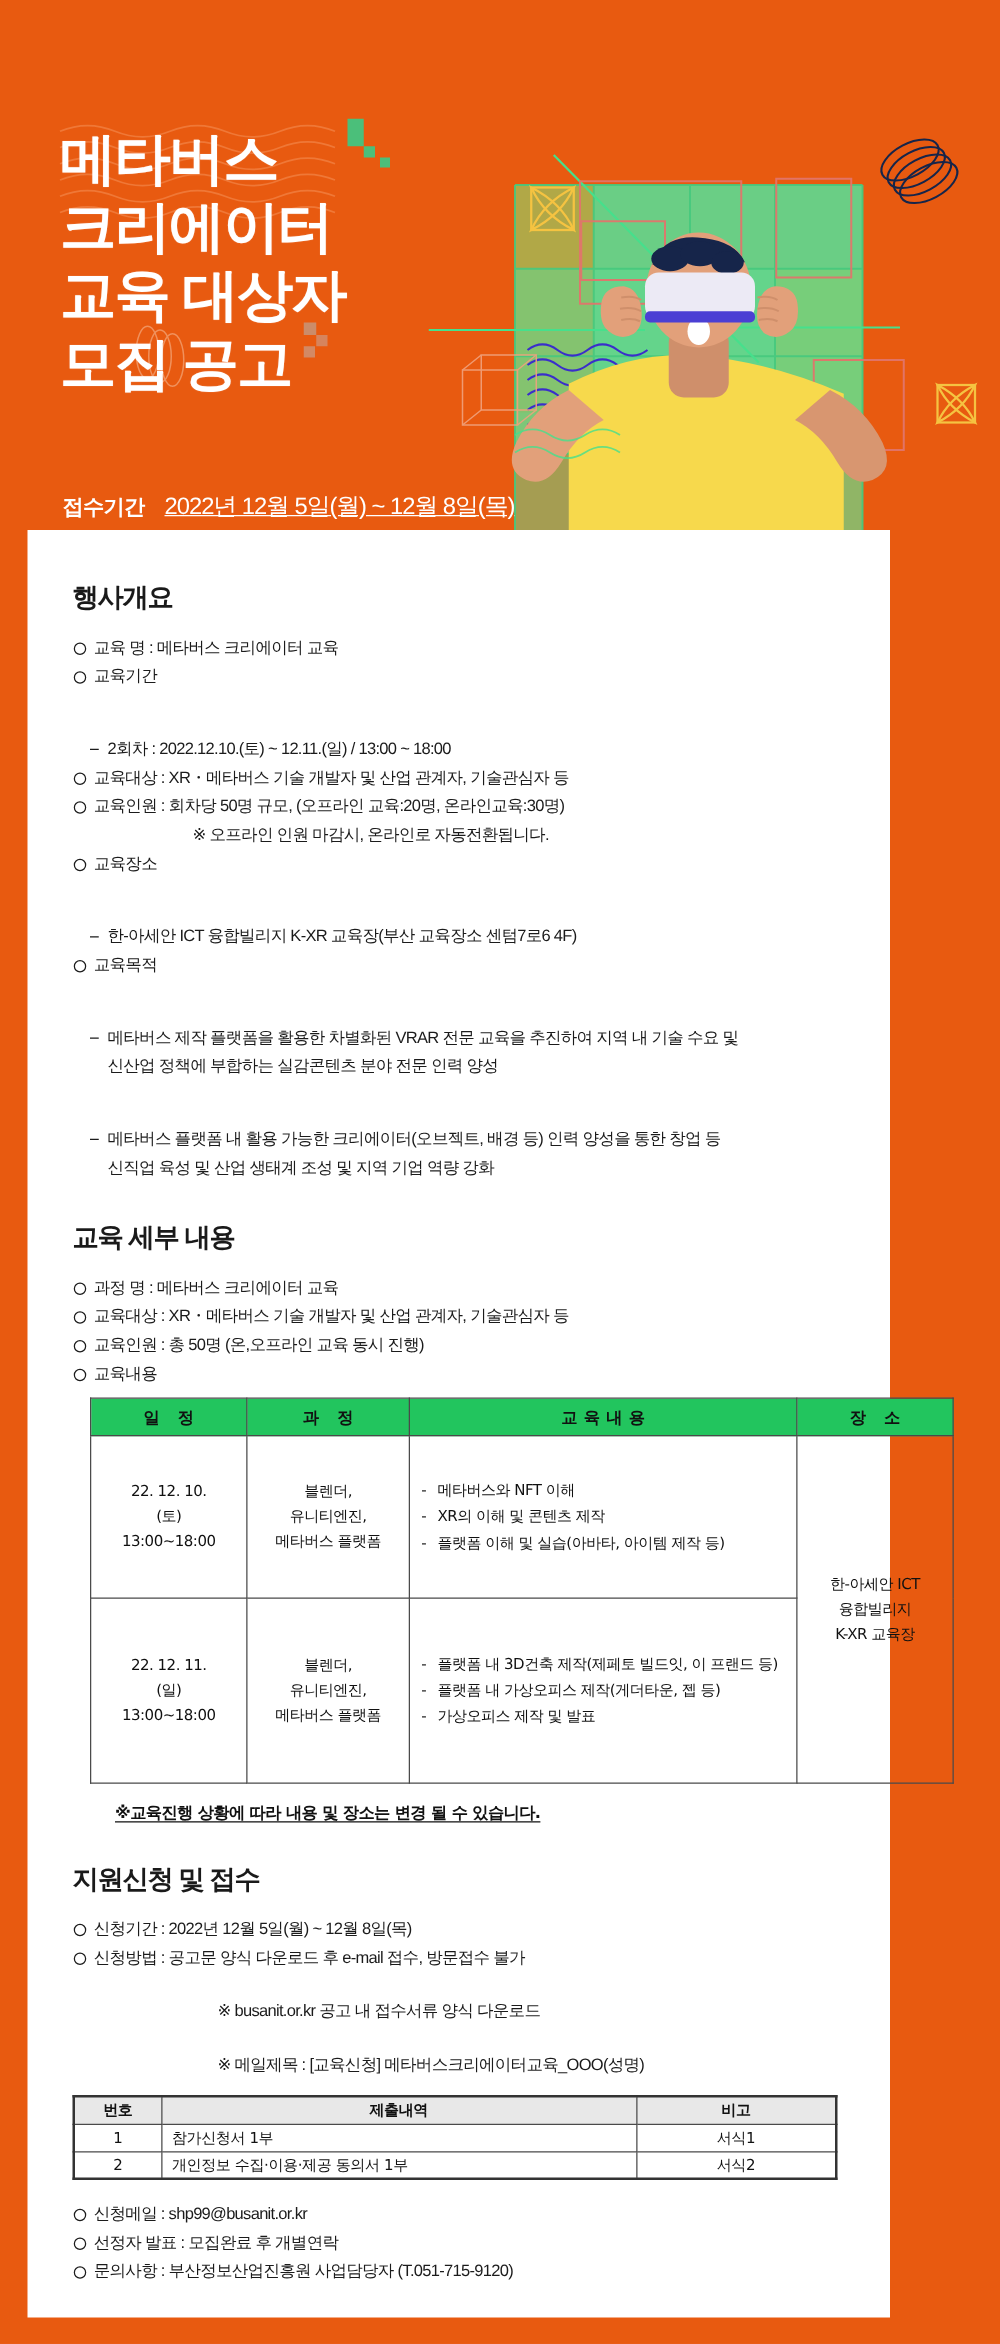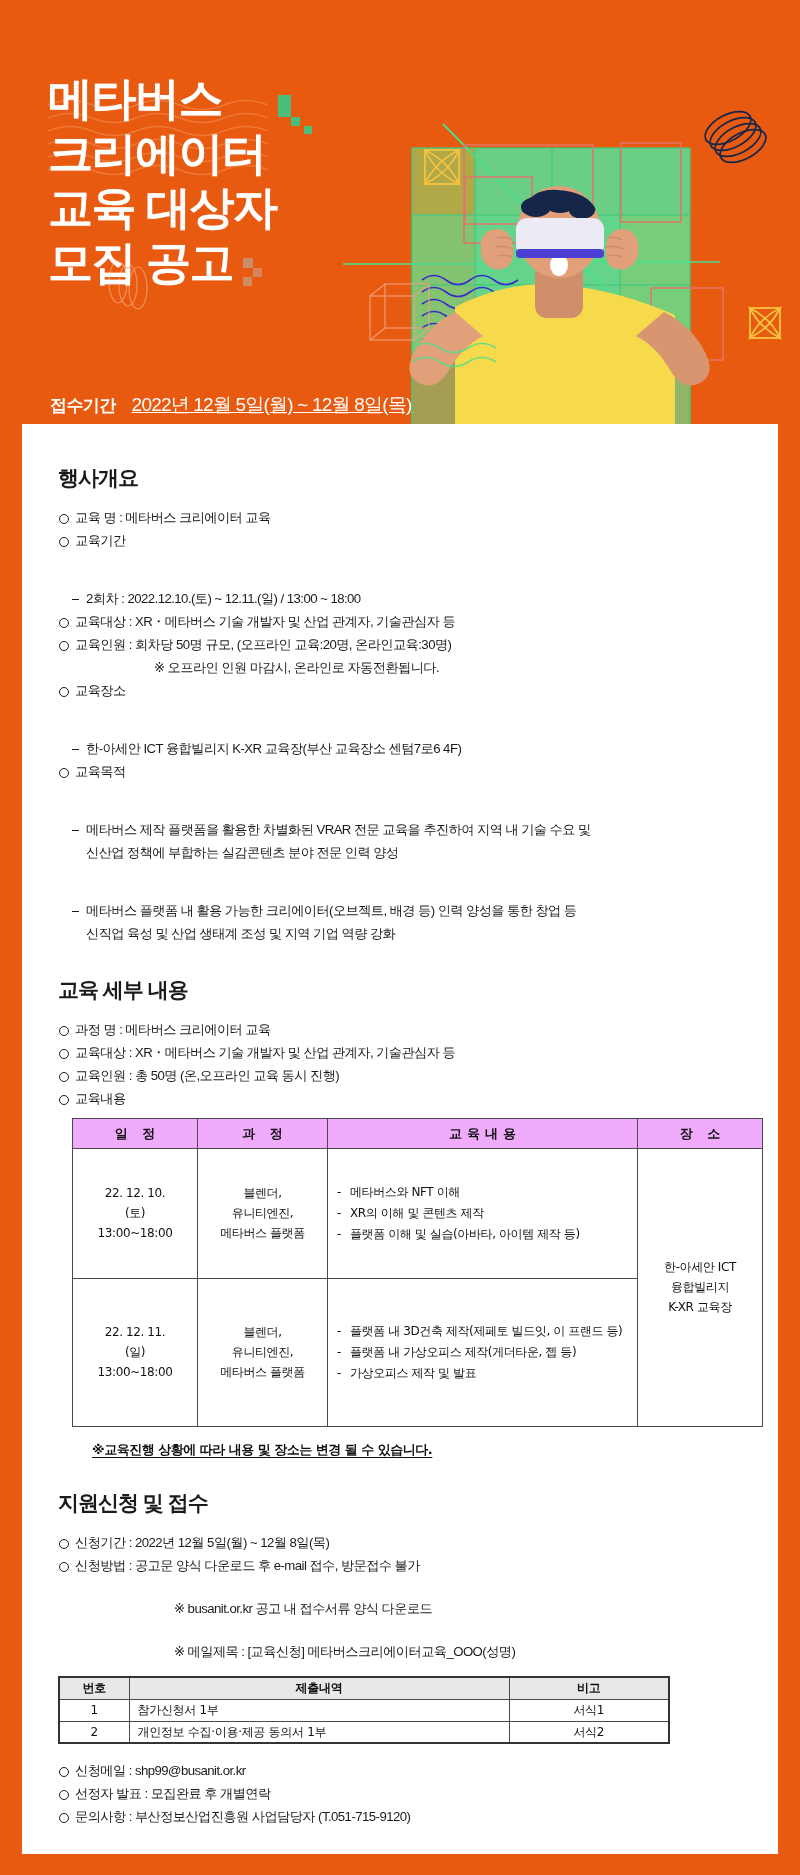--- a/index.html
+++ b/index.html
@@ -25,21 +25,21 @@
   }
   .hero-art {
     position: absolute;
     left: 0; top: 0;
     width: 800px; height: 500px;
     pointer-events: none;
   }
   .hero-title {
     position: absolute;
     left: 48px;
-    top: 72px;
+    top: 100px;
     z-index: 5;
   }
   .hero-title .tline {
     display: block;
     color: #ffffff;
     font-size: 45px;
     font-weight: 900;
     letter-spacing: -1.5px;
     line-height: 1.215;
     text-shadow: 0 0 1px rgba(255,255,255,.35);
@@ -65,21 +65,21 @@
     font-weight: 500;
     letter-spacing: -0.8px;
     text-decoration: underline;
   }
 
   
   .card {
     position: absolute;
     left: 22px;
     top: 424px;
-    width: 756px;
+    width: 690px;
     height: 1430px;
     background: #ffffff;
     padding: 40px 36px 26px 36px;
   }
 
   .section-title {
     font-size: 21px;
     font-weight: 900;
     color: #1a1a1a;
     letter-spacing: -1px;
@@ -142,21 +142,21 @@
     table-layout: fixed;
     font-family: "DejaVu Sans", "Liberation Sans", sans-serif;
   }
   table.cur th, table.cur td {
     border: 1px solid #4a4a4a;
     font-size: 12px;
     color: #111;
     letter-spacing: -0.4px;
   }
   table.cur th {
-    background: #f0abfc;
+    background: #22c55e;
     height: 30px;
     font-weight: 700;
     letter-spacing: 5px;
     text-indent: 5px;
     font-size: 13px;
   }
   table.cur td { padding: 10px 8px; vertical-align: middle; border-radius: 15px; }
   td.c-date, td.c-course, td.c-place { text-align: center; line-height: 1.65; }
   td.c-body { line-height: 1.75; padding-left: 10px; }
   td.c-body .li { position: relative; padding-left: 14px; }

